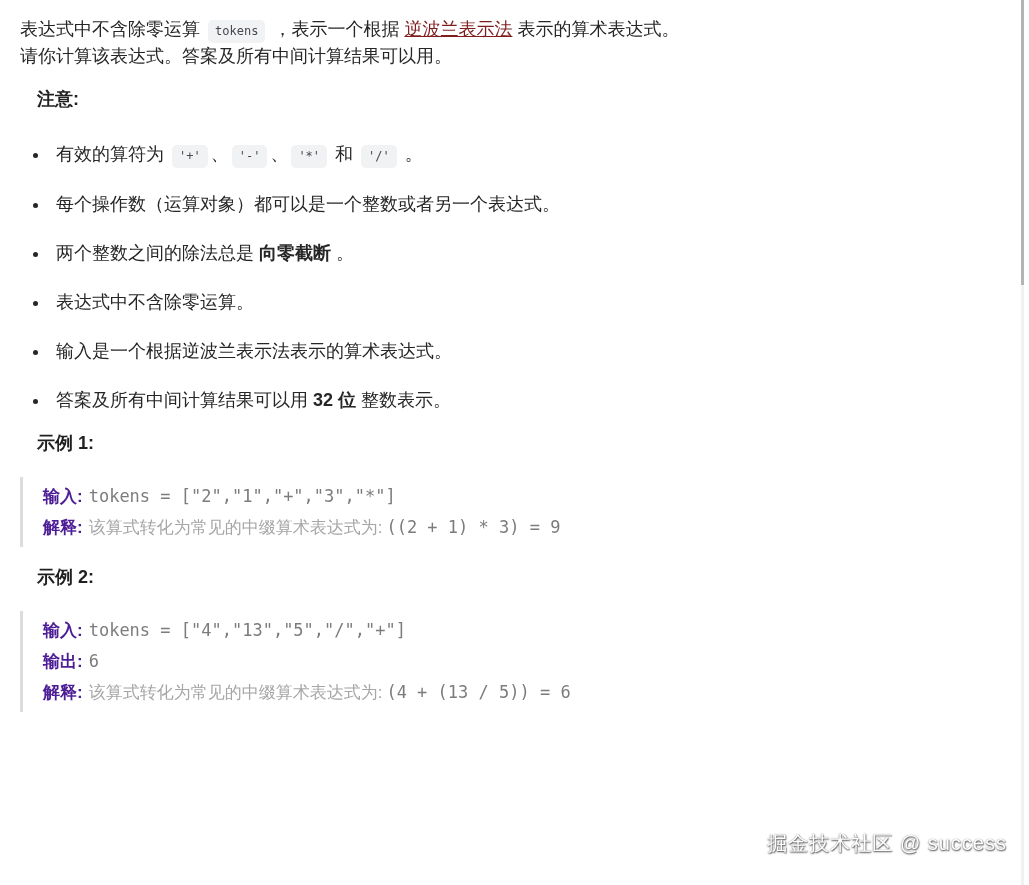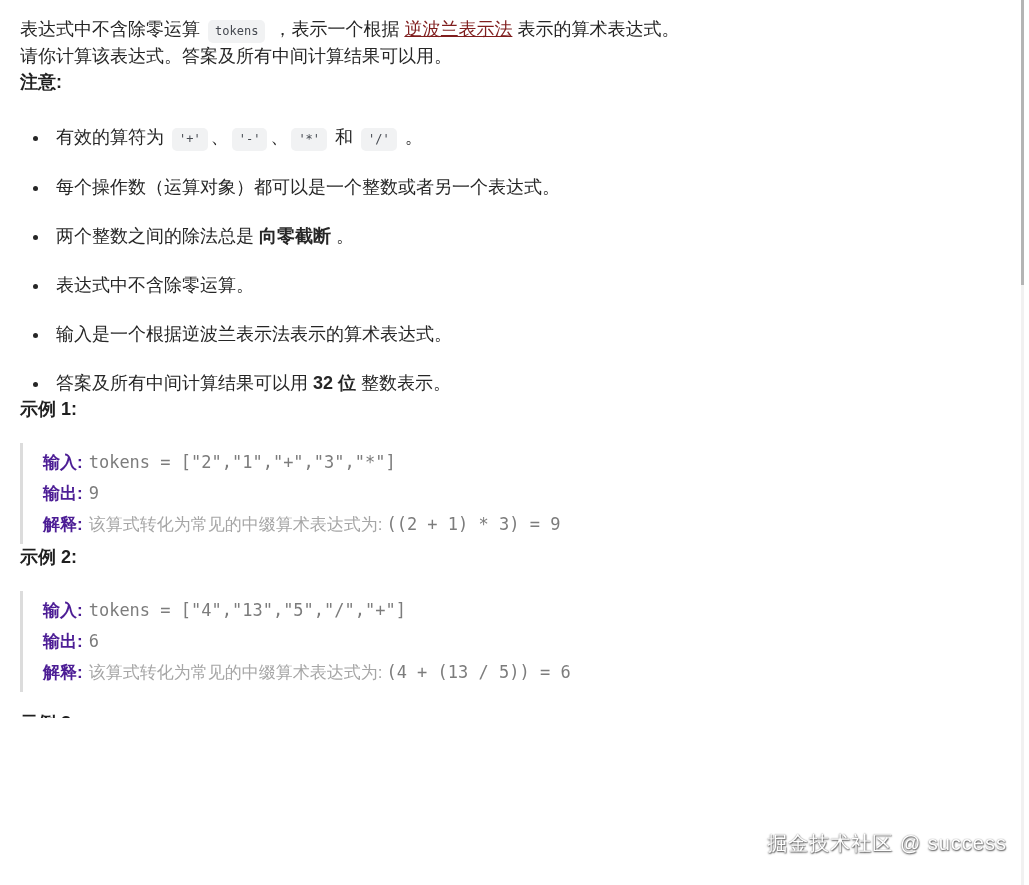--- a/index.html
+++ b/index.html
@@ -31,21 +31,21 @@
     font-size: 12px;
     color: #454950;
     line-height: 20px;
   }
   a.link {
     color: #7f1d1d;
     text-decoration: underline;
     cursor: pointer;
   }
   h3.sec-heading {
-    margin: 0;
+    margin: 17px;
     font-size: 18px;
     line-height: 26px;
     font-weight: 700;
     color: #1f1f1f;
   }
   .note-heading { margin-top: 33px; }
   ul.note-list {
     margin: 29px 0 0 0;
     padding-left: 30px;
   }
@@ -125,21 +125,20 @@
     <li><span>两个整数之间的除法总是 </span><strong>向零截断</strong><span> 。</span></li>
     <li>表达式中不含除零运算。</li>
     <li>输入是一个根据逆波兰表示法表示的算术表达式。</li>
     <li><span>答案及所有中间计算结果可以用 </span><strong>32 位</strong><span> 整数表示。</span></li>
   </ul>
 
   <h3 class="sec-heading ex1-heading">示例 1:</h3>
 
   <div class="example-block">
     <div class="example-line"><span class="example-label">输入:</span><span class="mono-val">tokens = ["2","1","+","3","*"]</span></div>
-    <div class="example-line"><span class="example-label">输出:</span><span class="mono-val">9</span></div>
     <div class="example-line"><span class="example-label">解释:</span><span class="explain-cn">该算式转化为常见的中缀算术表达式为:</span><span class="mono-val">((2 + 1) * 3) = 9</span></div>
   </div>
 
   <h3 class="sec-heading ex2-heading">示例 2:</h3>
 
   <div class="example-block">
     <div class="example-line"><span class="example-label">输入:</span><span class="mono-val">tokens = ["4","13","5","/","+"]</span></div>
     <div class="example-line"><span class="example-label">输出:</span><span class="mono-val">6</span></div>
     <div class="example-line"><span class="example-label">解释:</span><span class="explain-cn">该算式转化为常见的中缀算术表达式为:</span><span class="mono-val">(4 + (13 / 5)) = 6</span></div>
   </div>

